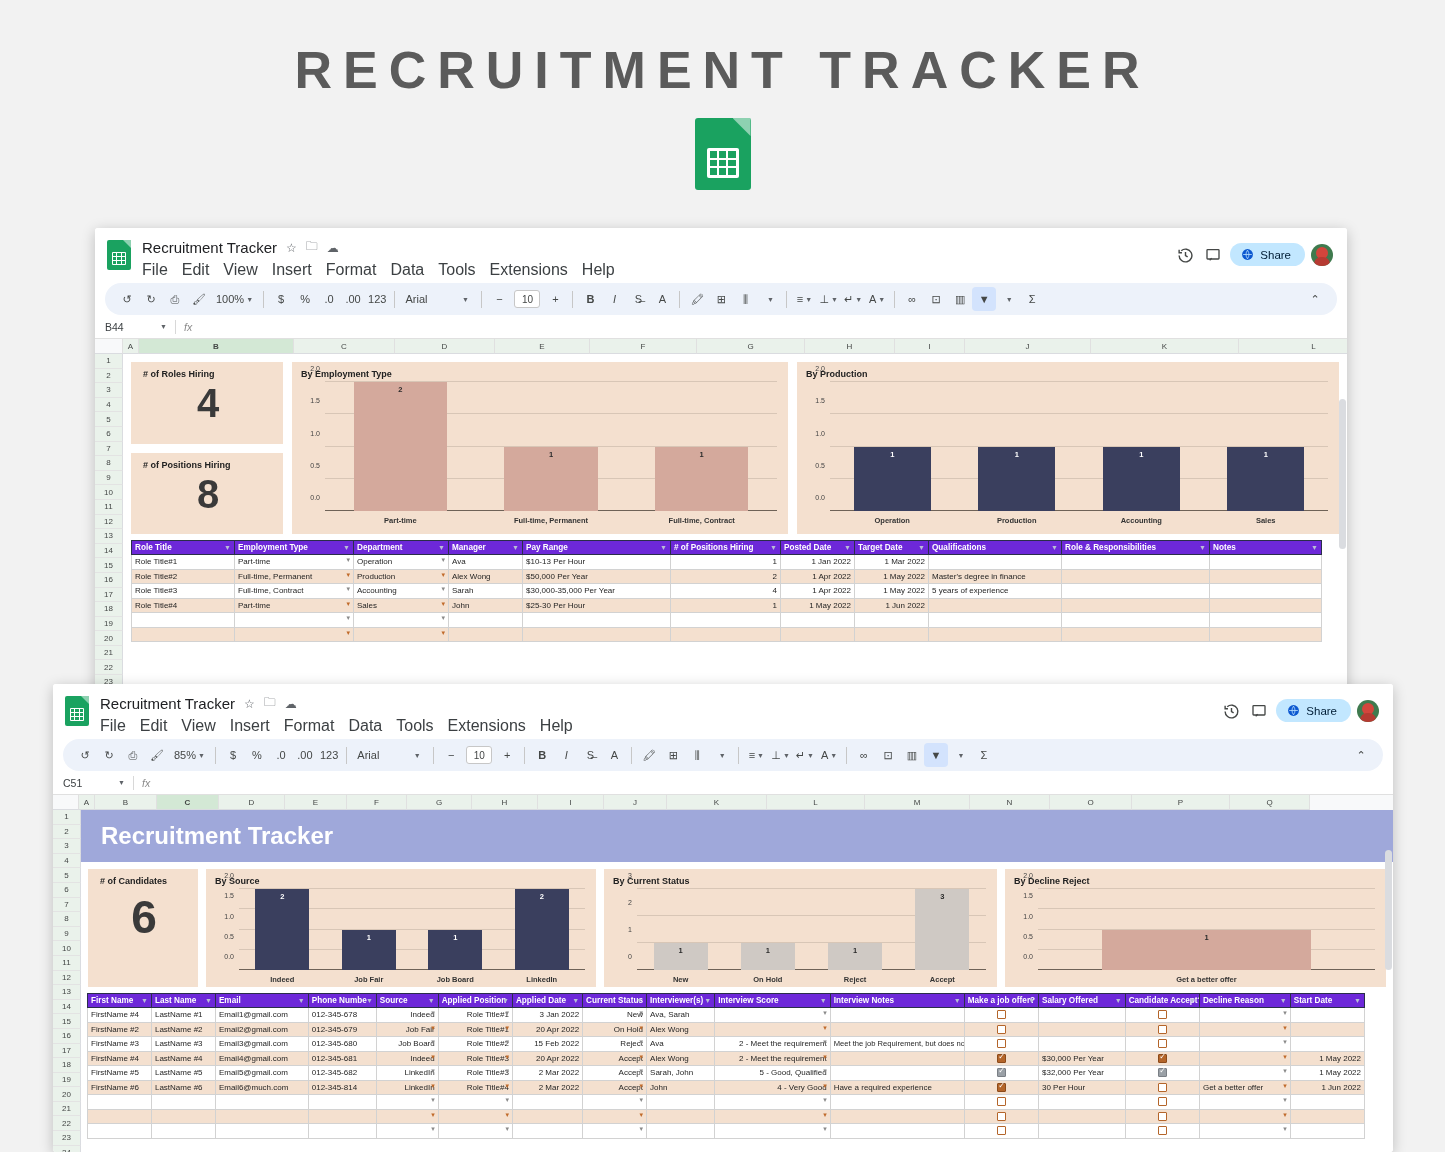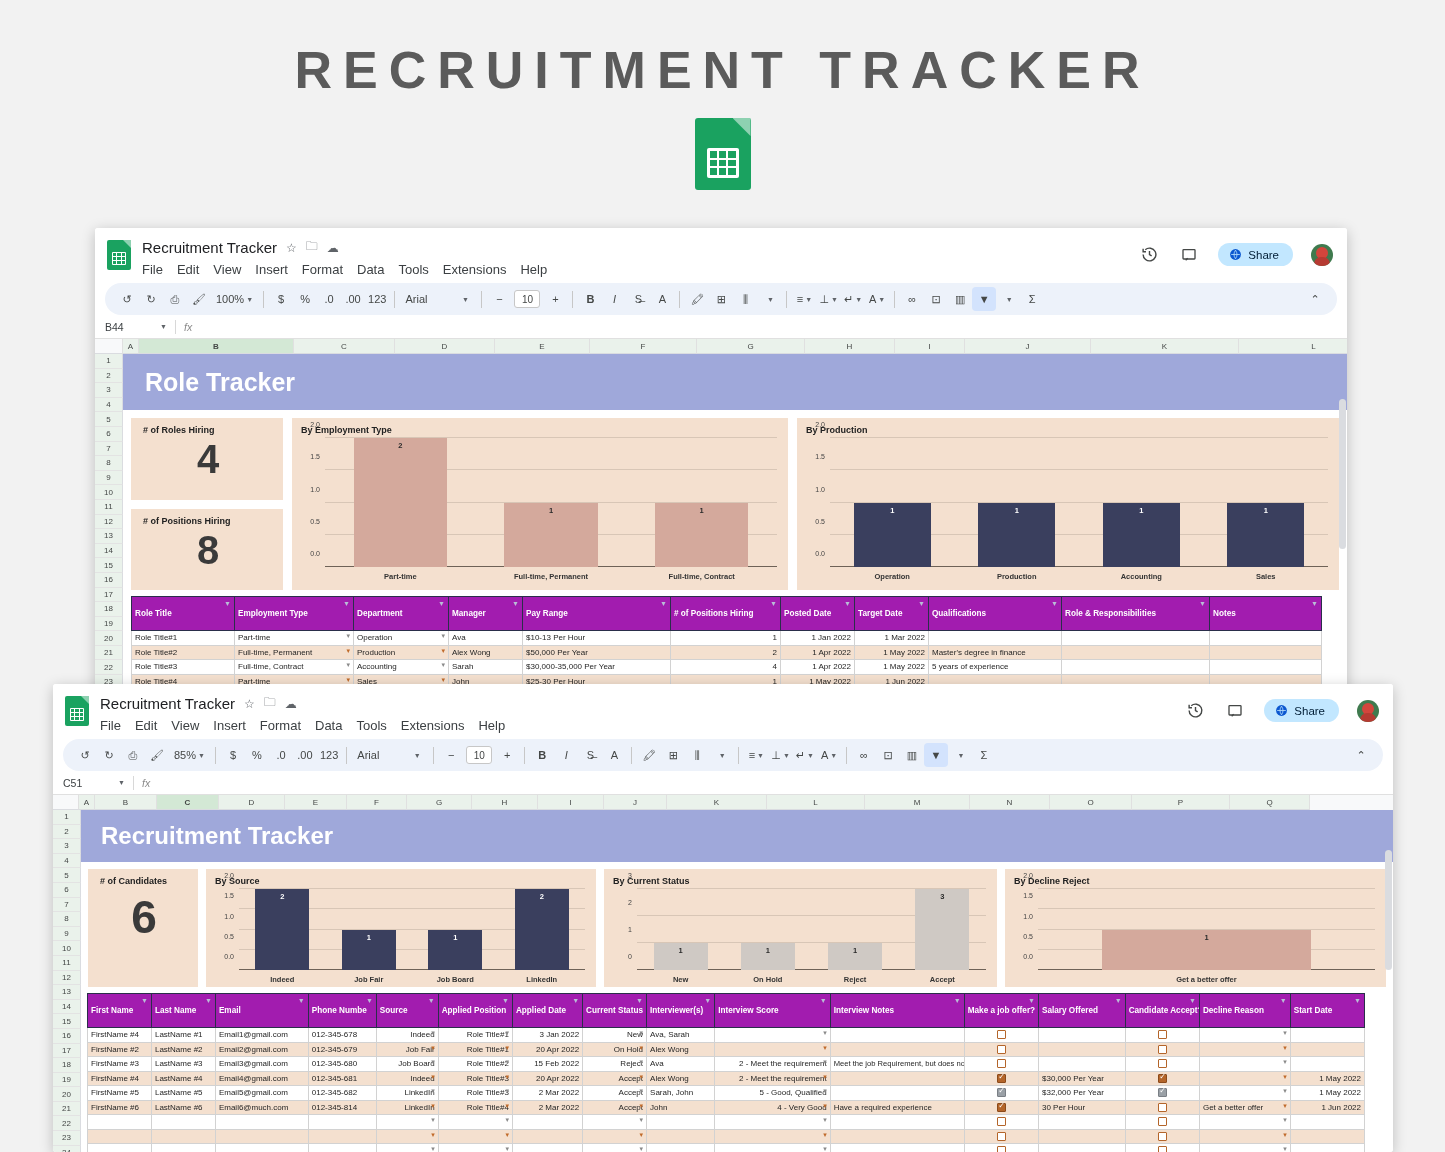--- a/index.html
+++ b/index.html
@@ -57,23 +57,23 @@
   .gs-head-logo .fold { position:absolute; top:0; right:0; width:8px; height:8px; background:#8ed1b1; clip-path:polygon(0 0,100% 100%,100% 0); }
   .gs-head-logo .grid { position:absolute; left:5px; top:12px; width:14px; height:13px; background:#fff; border-radius:1px;
       display:grid; grid-template-columns:1fr 1fr 1fr; grid-template-rows:1fr 1fr 1fr; gap:1px; padding:1px; }
   .gs-head-logo .grid i { background:#1aa260; }
 
   .gs-head-mid { margin-left:11px; flex:1 1 auto; min-width:0; }
   .gs-title-row { display:flex; align-items:center; gap:9px; }
   .gs-doc-title { font-size:15px; color:#202124; line-height:19px; }
   .gs-title-icon { font-size:12px; color:#5f6368; cursor:pointer; }
   .gs-menu { display:flex; gap:14px; margin-top:3px; }
-  .gs-menu span { font-size:13px; color:#3c4043; line-height:17px; cursor:pointer; }
-
-  .gs-head-right { display:flex; align-items:center; gap:18px; margin-top:6px; flex:0 0 auto; }
+  .gs-menu span { font-size:16px; color:#3c4043; line-height:17px; cursor:pointer; }
+
+  .gs-head-right { display:flex; align-items:flex-end; gap:6px; margin-top:6px; flex:0 0 auto; }
   .gs-ico-btn { width:22px; height:22px; color:#444746; display:flex; align-items:center; justify-content:center; cursor:pointer; }
   .gs-share {
     background:#c2e7ff; color:#001d35; border-radius:16px;
     padding:5px 14px 5px 11px; font-size:11.5px; display:flex; align-items:center; gap:6px; cursor:pointer;
   }
   .gs-avatar { width:22px; height:22px; border-radius:50%; background:#3f7a4e; overflow:hidden; position:relative; }
   .gs-avatar::before { content:""; position:absolute; left:5px; top:3px; width:12px; height:12px; border-radius:50%; background:#d3453c; }
   .gs-avatar::after { content:""; position:absolute; left:3px; bottom:0; width:16px; height:9px; border-radius:7px 7px 0 0; background:#b63a32; }
 
   
@@ -132,22 +132,22 @@
   .bars { position:absolute; left:24px; right:2px; top:0; bottom:14px; display:flex; }
   .barcell { flex:1 1 0; display:flex; align-items:flex-end; justify-content:center; position:relative; }
   .bar { width:62%; position:relative; }
   .bar span { position:absolute; top:3px; left:0; right:0; text-align:center; font-size:7.5px; font-weight:bold; }
   .xlabels { position:absolute; left:24px; right:2px; bottom:0; display:flex; }
   .xlabels div { flex:1 1 0; text-align:center; font-size:7.5px; font-weight:bold; color:#333; }
 
   
   table.sheet-tbl { border-collapse:collapse; table-layout:fixed; font-size:8px; color:#1f1f1f; }
   table.sheet-tbl th {
-    background:#a21caf; color:#fff; font-size:8.2px; font-weight:bold; text-align:left;
-    padding:12px 3px; border:1px solid #2a2e4a; position:relative; white-space:nowrap; overflow:hidden;
+    background:#6d28d9; color:#fff; font-size:8.2px; font-weight:bold; text-align:left;
+    padding:2px 3px; border:1px solid #2a2e4a; position:relative; white-space:nowrap; overflow:hidden;
   }
   table.sheet-tbl th .fic { position:absolute; right:3px; top:3px; font-size:7px; color:#b9bdd6; }
   table.sheet-tbl td {
     border:1px solid #d2d2d2; padding:1px 3px; height:14.5px; white-space:nowrap; overflow:hidden;
     background:#fff; vertical-align:middle;
   }
   table.sheet-tbl tr.alt td { background:#f4e0cf; }
   td.num { text-align:right; }
   td.dd { position:relative; padding-right:12px; }
   td.dd::after { content:"▾"; position:absolute; right:3px; top:1px; font-size:7px; color:#8a8a8a; }
@@ -361,21 +361,20 @@
           <div>17</div>
           <div>18</div>
           <div>19</div>
           <div>20</div>
           <div>21</div>
           <div>22</div>
           <div>23</div>
         </div>
       <div class="cellarea">
 
-        <div class="banner">Role Tracker</div>
 
         <div style="display:flex; gap:9px; padding:8px 8px 0 8px; height:180px;">
 
           <div style="width:152px; display:flex; flex-direction:column; gap:9px;">
             <div class="kpi" style="flex:1 1 0;">
               <div class="kpi-label"># of Roles Hiring</div>
               <div class="kpi-value">4</div>
             </div>
             <div class="kpi" style="flex:1 1 0;">
               <div class="kpi-label"># of Positions Hiring</div>

